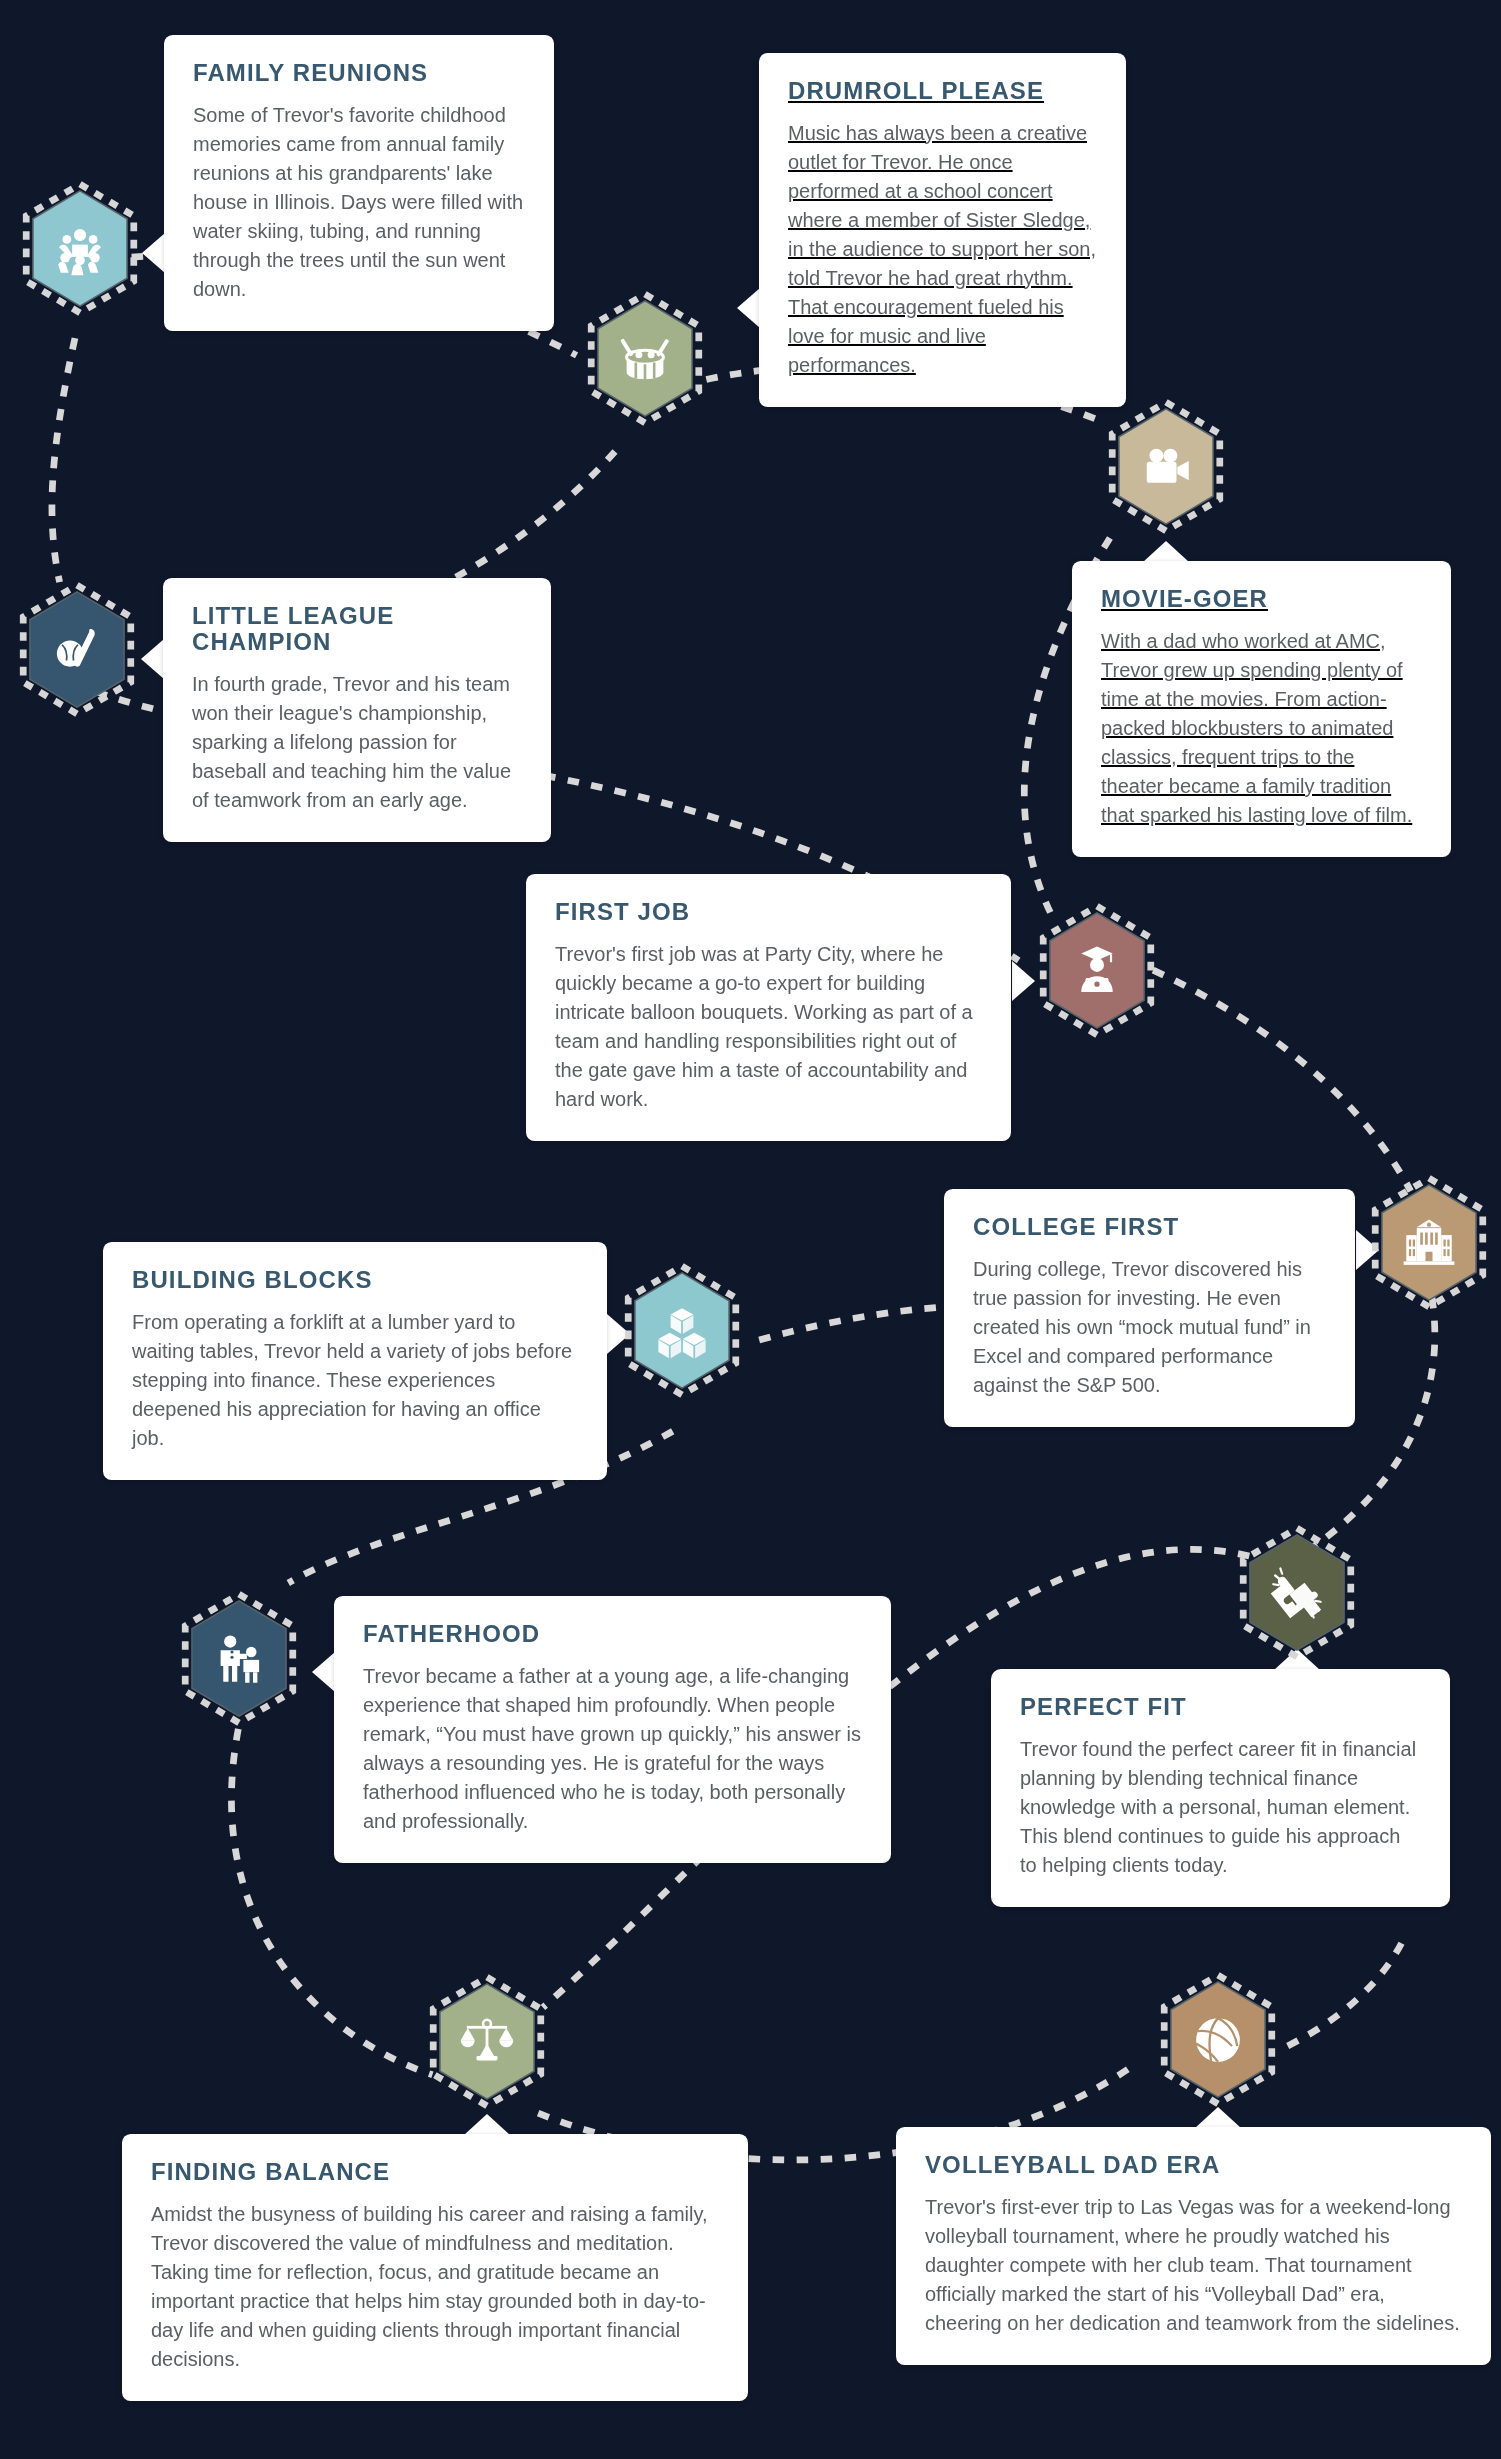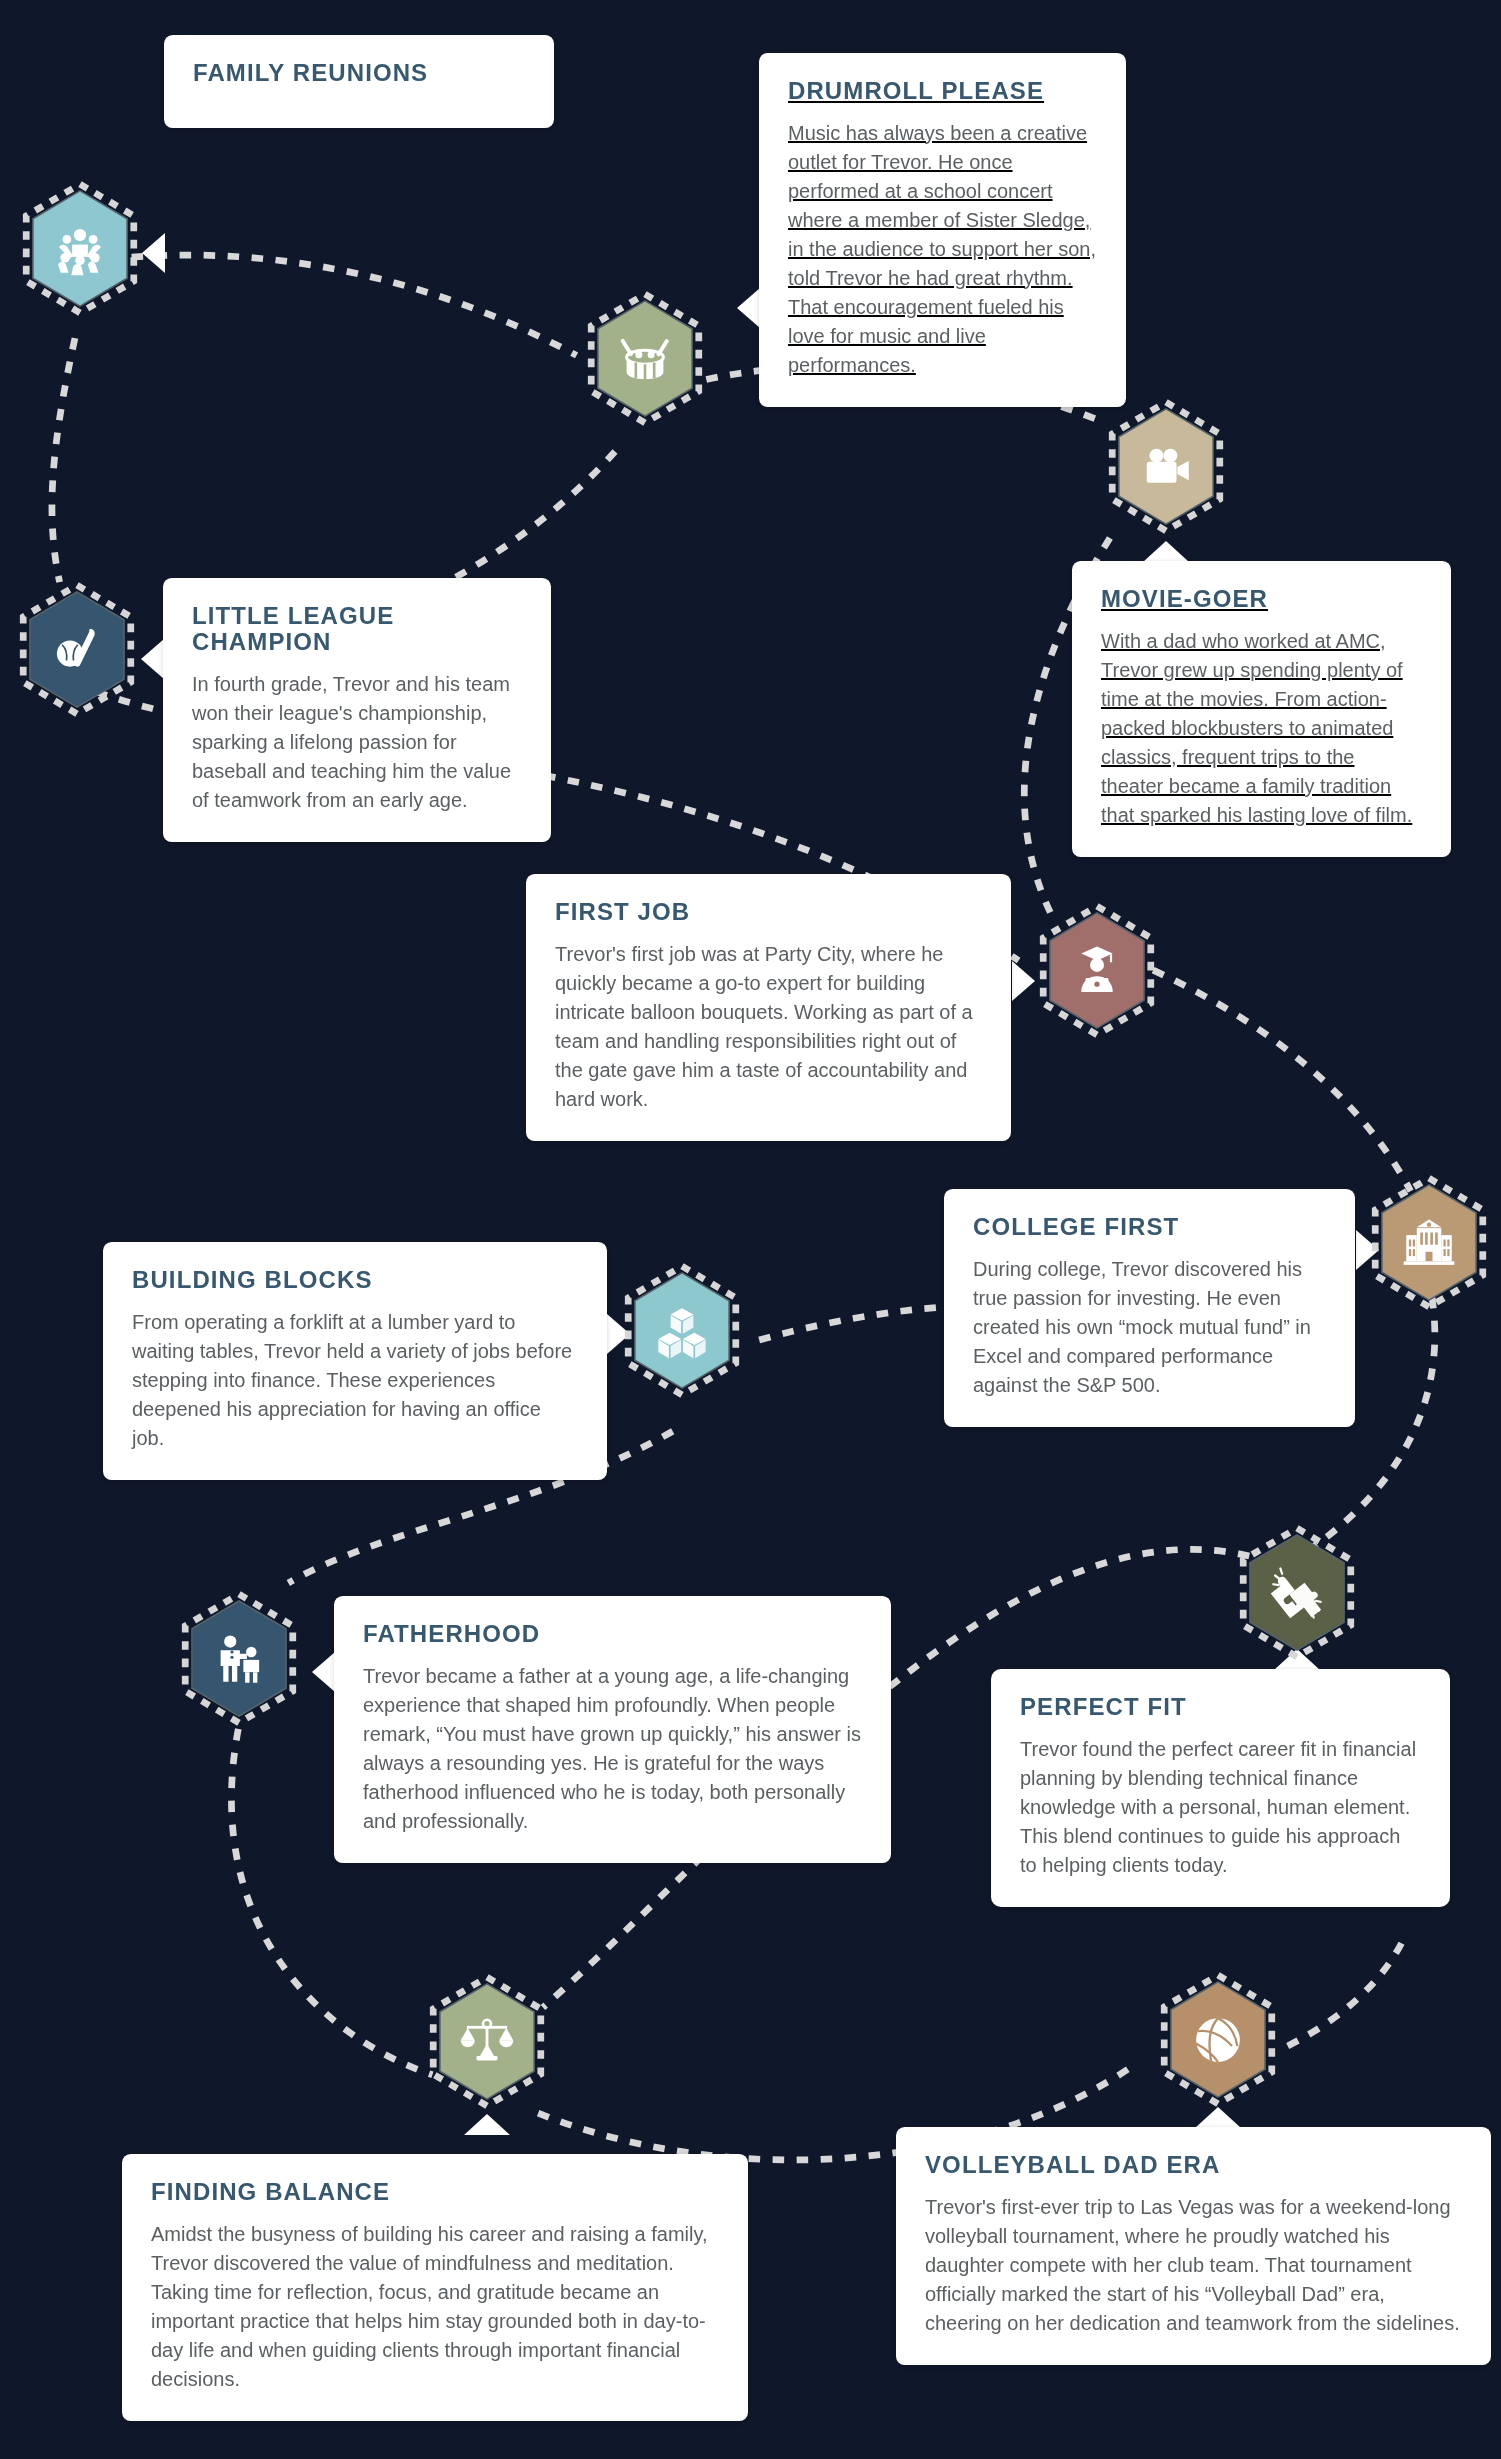--- a/index.html
+++ b/index.html
@@ -123,20 +123,21 @@
       <path d="M248,1800 C 210,2000 330,2120 450,2160"></path>
 
       <path d="M560,2200 C 760,2280 1020,2260 1180,2150"></path>
 
       <path d="M1340,2130 C 1400,2100 1440,2060 1460,2020"></path>
     </g>
   </svg>
 
   <div class="card" style="left:164px; top:35px; width:390px;">
     <div class="card-title">FAMILY REUNIONS</div>
+    <div class="card-body">Some of Trevor's favorite childhood memories came from annual family reunions at his grandparents' lake house in Illinois. Days were filled with water skiing, tubing, and running through the trees until the sun went down.</div>
   </div>
   <div class="ptr ptr-left" style="left:142px; top:233px;"></div>
 
   <div class="hex" style="left:27px; top:188px;">
     <svg viewBox="0 0 110 126">
       <polygon points="55,3 104,32 104,94 55,123 6,94 6,32" fill="#8fc7d0" stroke="#55636b" stroke-width="1.6"></polygon>
       <polygon points="55,-4 111,29 111,97 55,130 -1,97 -1,29" fill="none" stroke="#d6d6d6" stroke-width="7" stroke-dasharray="9 9"></polygon>
     </svg>
     <div class="glyph">
       <svg viewBox="0 0 64 64" fill="#ffffff">
@@ -352,21 +353,21 @@
         <circle cx="24" cy="24" r="1.8" fill="#35566e"></circle>
         <circle cx="24" cy="30" r="1.8" fill="#35566e"></circle>
         <circle cx="46" cy="24" r="6"></circle>
         <path d="M37 33h18v14H37z"></path>
         <path d="M39 47h5v12h-5zM48 47h5v12h-5z"></path>
         <path d="M31 26h10v6H31z"></path>
       </svg>
     </div>
   </div>
 
-  <div class="card" style="left:122px; top:2134px; width:626px;margin-top:20px;">
+  <div class="card" style="left:122px; top:2134px; width:626px;">
     <div class="card-title">FINDING BALANCE</div>
     <div class="card-body">Amidst the busyness of building his career and raising a family, Trevor discovered the value of mindfulness and meditation. Taking time for reflection, focus, and gratitude became an important practice that helps him stay grounded both in day-to-day life and when guiding clients through important financial decisions.</div>
   </div>
   <div class="ptr ptr-up" style="left:464px; top:2114px;"></div>
 
   <div class="hex" style="left:434px; top:1981px;">
     <svg viewBox="0 0 110 126">
       <polygon points="55,3 104,32 104,94 55,123 6,94 6,32" fill="#a3b18a" stroke="#55636b" stroke-width="1.6"></polygon>
       <polygon points="55,-4 111,29 111,97 55,130 -1,97 -1,29" fill="none" stroke="#d6d6d6" stroke-width="7" stroke-dasharray="9 9"></polygon>
     </svg>

